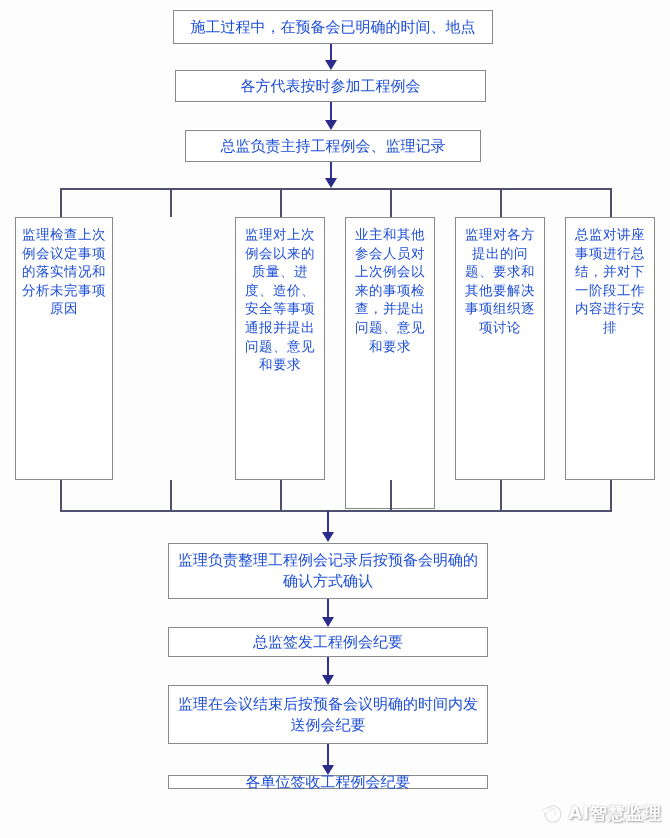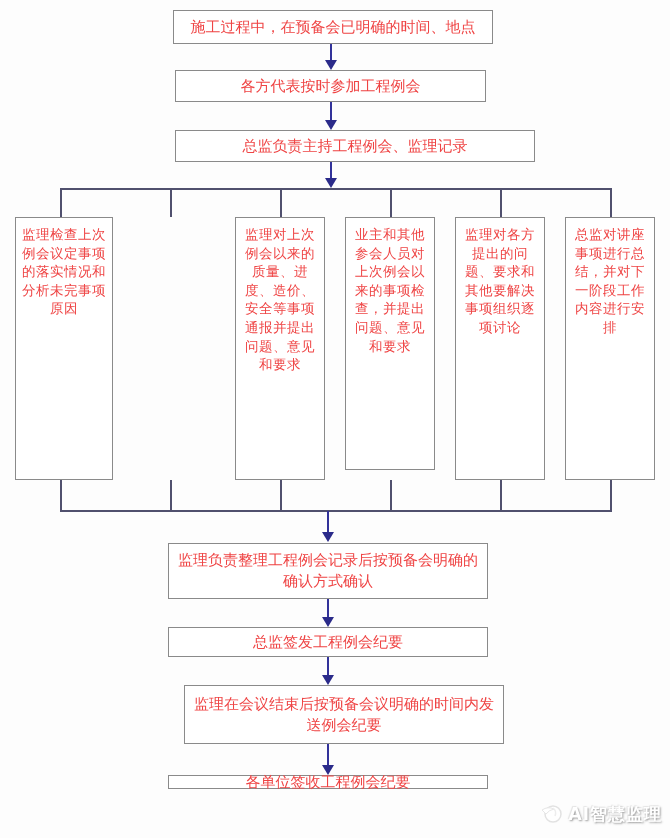--- a/index.html
+++ b/index.html
@@ -11,21 +11,21 @@
     position:relative;
     width:670px;height:838px;
     background:#fdfdfd;
     overflow:hidden;
   }
   .box{
     position:absolute;
     box-sizing:border-box;
     background:#ffffff;
     border:1px solid #8a8a8a;
-    color:#ef4444;
+    color:#1d4ed8;
     display:flex;
     align-items:center;
     justify-content:center;
     text-align:center;
   }
   .step{
     font-size:15px;
     line-height:21px;
     padding:2px 8px;
   }
@@ -59,21 +59,20 @@
     margin-left:-6px;
     width:0;height:0;
     border-left:6px solid transparent;
     border-right:6px solid transparent;
     border-top:10px solid #2b2b8a;
   }
   .watermark{
     position:absolute;
     right:8px;bottom:12px;
     display:flex;
-    align-items:center;
     gap:5px;
   }
   .watermark .wm-text{
     font-size:17px;
     font-weight:bold;
     color:#ffffff;
     letter-spacing:1px;
     text-shadow:1px 1px 2px rgba(140,140,140,0.85), -1px -1px 1px rgba(200,200,200,0.4);
   }
   .wm-logo{width:24px;height:24px;display:block;}
@@ -90,42 +89,42 @@
       <div class="head"></div>
   </div>
 
   <div class="box step" style="left:175px;top:70px;width:311px;height:32px;">各方代表按时参加工程例会</div>
 
   <div class="arrow" style="left:325px;top:102px;height:28px;">
     <div class="stem"></div>
       <div class="head"></div>
   </div>
 
-  <div class="box step" style="left:175px;top:130px;width:360px;height:32px;">总监负责主持工程例会、监理记录</div>
+  <div class="box step" style="left:185px;top:130px;width:296px;height:32px;">总监负责主持工程例会、监理记录</div>
 
   <div class="arrow" style="left:325px;top:162px;height:26px;">
     <div class="stem"></div>
       <div class="head"></div>
   </div>
 
   <div class="hline" style="left:60px;top:188px;width:552px;"></div>
   <div class="vline" style="left:60px;top:188px;height:29px;"></div>
   <div class="vline" style="left:170px;top:188px;height:29px;"></div>
   <div class="vline" style="left:280px;top:188px;height:29px;"></div>
   <div class="vline" style="left:390px;top:188px;height:29px;"></div>
   <div class="vline" style="left:500px;top:188px;height:29px;"></div>
   <div class="vline" style="left:610px;top:188px;height:29px;"></div>
 
   <div class="box col" style="left:15px;top:217px;width:98px;height:263px;">
     <span>监理检查上次例会议定事项的落实情况和分析未完事项原因</span>
   </div>
   <div class="box col" style="left:235px;top:217px;width:90px;height:263px;">
     <span>监理对上次例会以来的质量、进度、造价、安全等事项通报并提出问题、意见和要求</span>
   </div>
-  <div class="box col" style="left:345px;top:217px;width:90px;height:253px;">
+  <div class="box col" style="left:345px;top:217px;width:90px;height:292px;">
     <span>业主和其他参会人员对上次例会以来的事项检查，并提出问题、意见和要求</span>
   </div>
   <div class="box col" style="left:455px;top:217px;width:90px;height:263px;">
     <span>监理对各方提出的问题、要求和其他要解决事项组织逐项讨论</span>
   </div>
   <div class="box col" style="left:565px;top:217px;width:90px;height:263px;">
     <span>总监对讲座事项进行总结，并对下一阶段工作内容进行安排</span>
   </div>
 
   <div class="vline" style="left:60px;top:480px;height:30px;"></div>
@@ -148,21 +147,21 @@
       <div class="head"></div>
   </div>
 
   <div class="box step" style="left:168px;top:627px;width:320px;height:30px;">总监签发工程例会纪要</div>
 
   <div class="arrow" style="left:322px;top:657px;height:28px;">
     <div class="stem"></div>
       <div class="head"></div>
   </div>
 
-  <div class="box step" style="left:168px;top:685px;width:320px;height:59px;margin-left:16px;">监理在会议结束后按预备会议明确的时间内发送例会纪要</div>
+  <div class="box step" style="left:168px;top:685px;width:320px;height:59px;">监理在会议结束后按预备会议明确的时间内发送例会纪要</div>
 
   <div class="arrow" style="left:322px;top:744px;height:31px;">
     <div class="stem"></div>
       <div class="head"></div>
   </div>
 
   <div class="box step" style="left:168px;top:775px;width:320px;height:14px;">各单位签收工程例会纪要</div>
 
   <div class="watermark">
     <svg class="wm-logo" viewBox="0 0 24 24">

